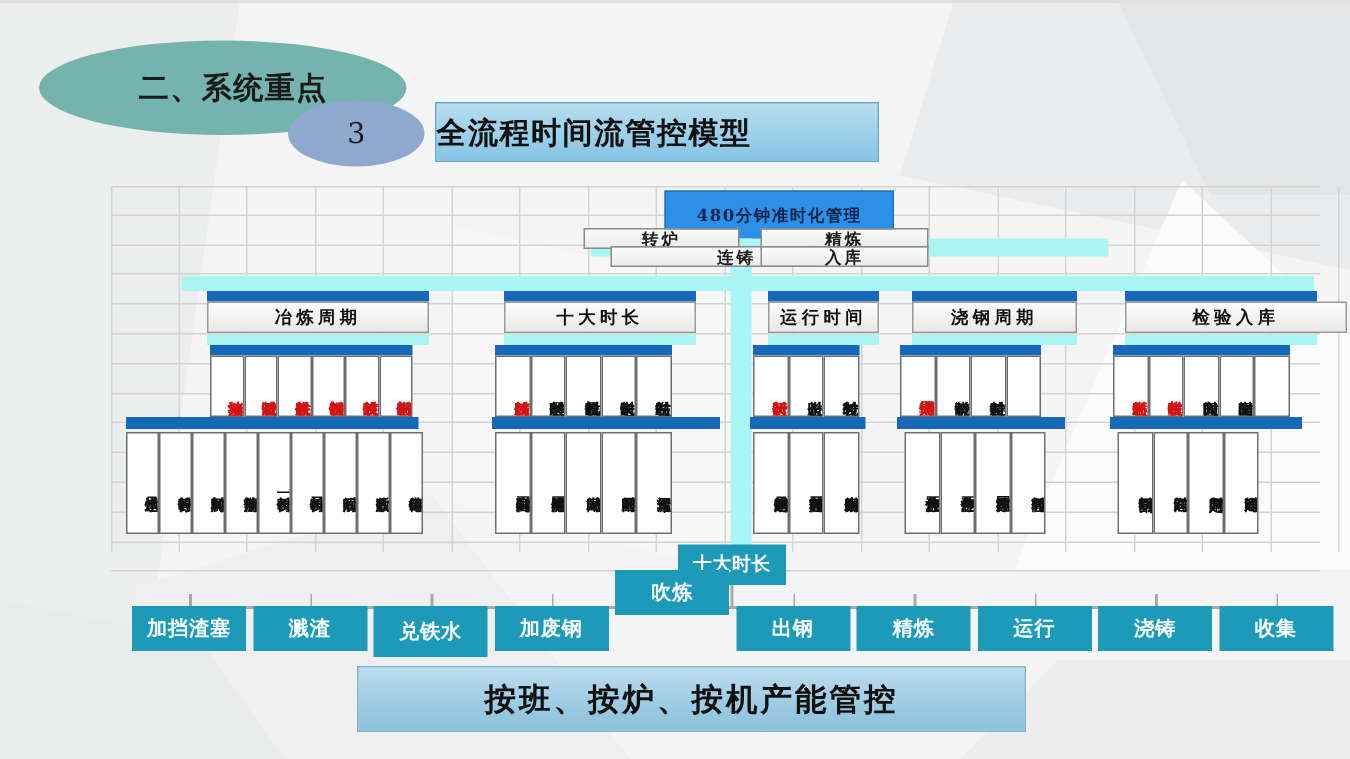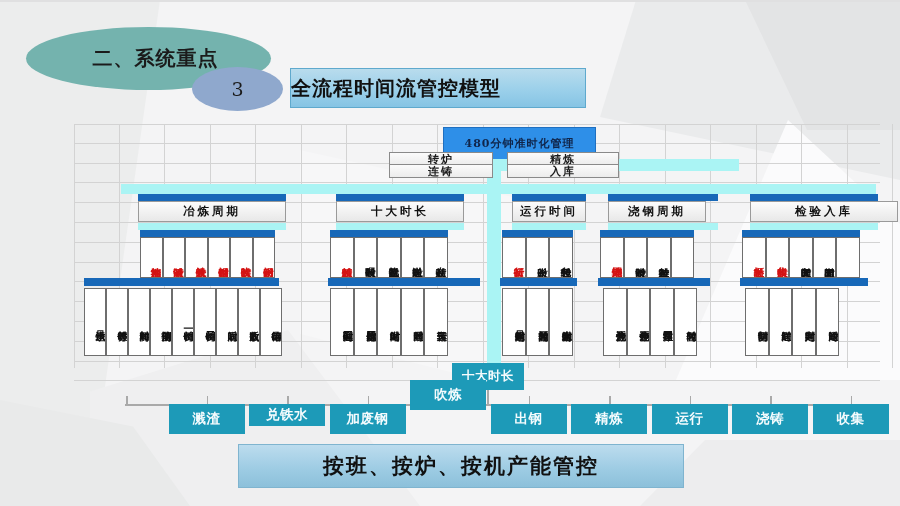--- a/index.html
+++ b/index.html
@@ -196,21 +196,21 @@
 <div class="title-bar">
   <span>全流程时间流管控模型</span>
 </div>
 
 <div id="diagram">
     <div class="blue-box" style="left: 443px; top: 127px; width: 151px; height: 31px;">480分钟准时化管理</div>
     <div class="cyan-h" style="left: 394px; top: 159px; width: 345px; height: 12px;"></div>
     <div class="cyan-v" style="left: 487px; top: 159px; width: 14px; height: 215px;"></div>
     <div class="cyan-h" style="left: 121px; top: 184px; width: 755px; height: 10px;"></div>
     <div class="lbl-box" style="left: 389px; top: 152px; width: 102px; height: 12px;">转炉</div>
-    <div class="lbl-box" style="left: 389px; top: 164px; width: 102px; height: 12px;">连铸</div>
+    <div class="lbl-box" style="left: 407px; top: 164px; width: 102px; height: 12px; padding-left: 32px;">连铸</div>
     <div class="lbl-box" style="left: 507px; top: 152px; width: 110px; height: 12px;">精炼</div>
     <div class="lbl-box" style="left: 507px; top: 164px; width: 110px; height: 12px;">入库</div>
     <div class="sec-head" style="left: 138px; top: 194px; width: 148px; height: 29px;">
       <div class="topbar" style="width: 148px;"></div>
       <div class="hbox" style="width: 148px; height: 21px;">冶炼周期</div>
     </div>
     <div class="cyan-h" style="left: 138px; top: 223px; width: 148px; height: 7px;"></div>
     <div class="vrow" style="left: 140px; top: 230px; height: 48px; width: 135px;">
       <div class="topbar" style="width: 135px;"></div>
       <div style="display: flex; position: absolute; top: 7px; left: 0px; height: 41px;">
@@ -277,21 +277,21 @@
     <div class="botbar" style="left: 500px; top: 278px; width: 77px; height: 8px;"></div>
     <div class="vrow" style="left: 502px; top: 288px; height: 68px;">
       <div style="display: flex;">
         <div class="vcell" style="width: 23.5px; height: 68px; font-size: 10px;">钢水起吊时间</div>
         <div class="vcell" style="width: 23.5px; height: 68px; font-size: 10px;">转包开始时间</div>
         <div class="vcell" style="width: 23.5px; height: 68px; font-size: 10px;">钢水上台时间</div>
       </div>
     </div>
     <div class="sec-head" style="left: 608px; top: 194px; width: 110px; height: 29px;">
       <div class="topbar" style="width: 110px;"></div>
-      <div class="hbox" style="width: 98px; height: 21px;">浇钢周期</div>
+      <div class="hbox" style="width: 110px; height: 21px;">浇钢周期</div>
     </div>
     <div class="cyan-h" style="left: 608px; top: 223px; width: 110px; height: 7px;"></div>
     <div class="vrow" style="left: 600px; top: 230px; height: 48px; width: 94px;">
       <div class="topbar" style="width: 94px;"></div>
       <div style="display: flex; position: absolute; top: 7px; left: 0px; height: 41px;">
         <div class="vcell red" style="width: 23.5px; height: 41px;">浇铸周期</div>
         <div class="vcell" style="width: 23.5px; height: 41px;">空浇时长</div>
         <div class="vcell" style="width: 23.5px; height: 41px;">待车时长</div>
         <div class="vcell blank" style="width: 23.5px; height: 41px;"></div>
       </div>
@@ -326,24 +326,25 @@
         <div class="vcell" style="width: 23.5px; height: 68px; font-size: 10px;">切割时间</div>
         <div class="vcell" style="width: 23.5px; height: 68px; font-size: 10px;">红送时间</div>
         <div class="vcell" style="width: 23.5px; height: 68px; font-size: 10px;">判定时间</div>
         <div class="vcell" style="width: 23.5px; height: 68px; font-size: 10px;">冷送时间</div>
       </div>
     </div>
     <div class="teal-box" style="left: 452px; top: 363px; width: 72px; height: 27px; font-size: 12.5px;">十大时长</div>
     <div class="connector" style="left: 487px; top: 390px; width: 1.5px; height: 15px;"></div>
     <div class="connector" style="left: 125px; top: 404px; width: 725px; height: 1.5px;"></div>
     <div class="connector" style="left: 126px; top: 396px; width: 1.5px; height: 10px;"></div>
+    <div class="teal-box" style="left: 88px; top: 404px; width: 76px; height: 30px;">加挡渣塞</div>
     <div class="connector" style="left: 206.5px; top: 396px; width: 1.5px; height: 10px;"></div>
     <div class="teal-box" style="left: 168.5px; top: 404px; width: 76px; height: 30px;">溅渣</div>
     <div class="connector" style="left: 287px; top: 396px; width: 1.5px; height: 10px;"></div>
-    <div class="teal-box" style="left: 249px; top: 404px; width: 76px; height: 22px;">兑铁水</div>
+    <div class="teal-box" style="left: 249px; top: 404px; width: 76px; height: 34px;">兑铁水</div>
     <div class="connector" style="left: 367.5px; top: 396px; width: 1.5px; height: 10px;"></div>
     <div class="teal-box" style="left: 329.5px; top: 404px; width: 76px; height: 30px;">加废钢</div>
     <div class="connector" style="left: 448px; top: 396px; width: 1.5px; height: 10px;"></div>
     <div class="teal-box" style="left: 410px; top: 380px; width: 76px; height: 30px;">吹炼</div>
     <div class="connector" style="left: 528.5px; top: 396px; width: 1.5px; height: 10px;"></div>
     <div class="teal-box" style="left: 490.5px; top: 404px; width: 76px; height: 30px;">出钢</div>
     <div class="connector" style="left: 609px; top: 396px; width: 1.5px; height: 10px;"></div>
     <div class="teal-box" style="left: 571px; top: 404px; width: 76px; height: 30px;">精炼</div>
     <div class="connector" style="left: 689.5px; top: 396px; width: 1.5px; height: 10px;"></div>
     <div class="teal-box" style="left: 651.5px; top: 404px; width: 76px; height: 30px;">运行</div>

